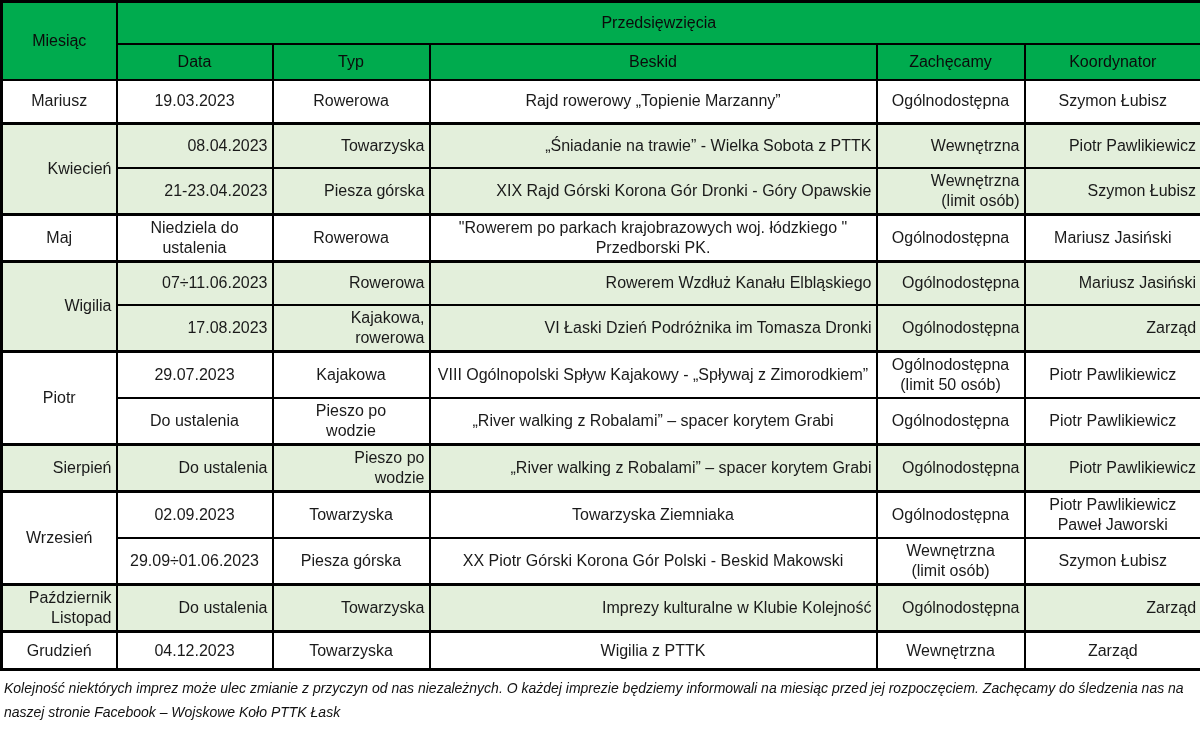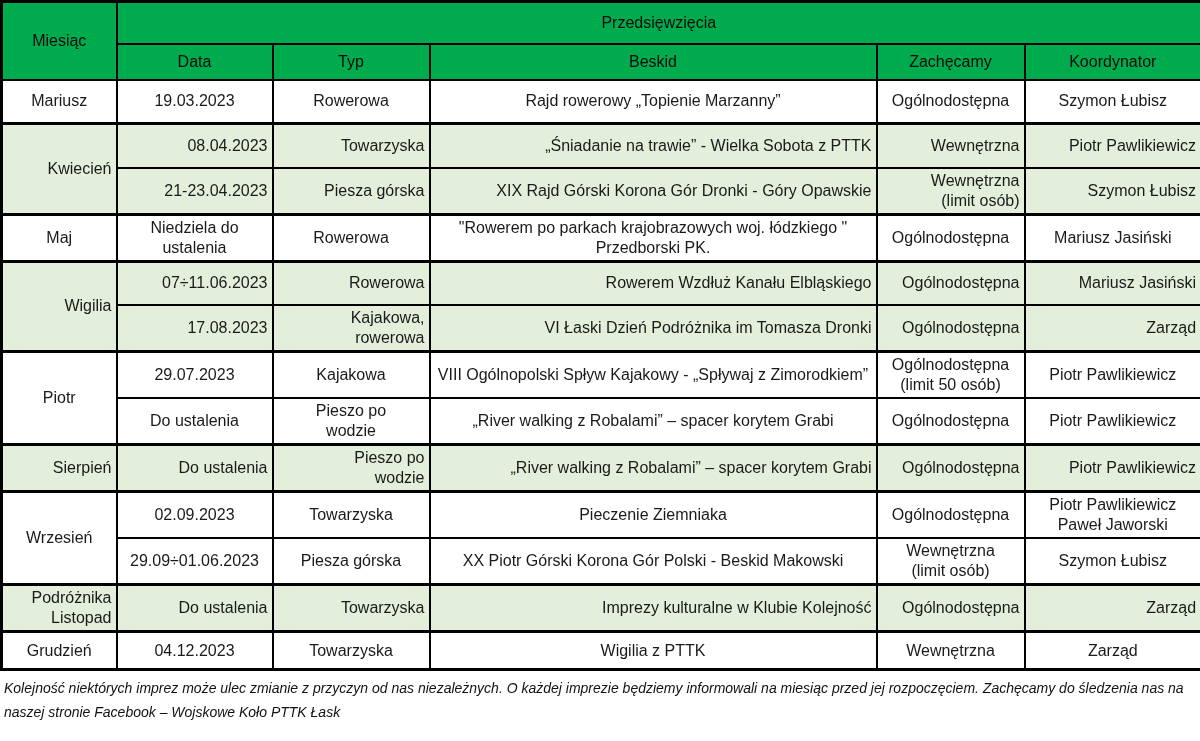--- a/index.html
+++ b/index.html
@@ -158,35 +158,35 @@
         <td class="col-typ">Pieszo po
 wodzie</td>
         <td class="col-nazwa">„River walking z Robalami” – spacer korytem Grabi</td>
         <td class="col-dostepnosc">Ogólnodostępna</td>
         <td class="col-koordynator">Piotr Pawlikiewicz</td>
       </tr>
       <tr class="group-start">
         <td rowspan="2" class="month-cell">Wrzesień</td>
         <td class="col-data">02.09.2023</td>
         <td class="col-typ">Towarzyska</td>
-        <td class="col-nazwa">Pieczenie Ziemniaka</td>
+        <td class="col-nazwa">Towarzyska Ziemniaka</td>
         <td class="col-dostepnosc">Ogólnodostępna</td>
         <td class="col-koordynator">Piotr Pawlikiewicz
 Paweł Jaworski</td>
       </tr>
       <tr class="">
         <td class="col-data">29.09÷01.06.2023</td>
         <td class="col-typ">Piesza górska</td>
         <td class="col-nazwa">XX Piotr Górski Korona Gór Polski - Beskid Makowski</td>
         <td class="col-dostepnosc">Wewnętrzna
 (limit osób)</td>
         <td class="col-koordynator">Szymon Łubisz</td>
       </tr>
       <tr class="shaded group-start">
-        <td rowspan="1" class="month-cell">Podróżnika
+        <td rowspan="1" class="month-cell">Październik
 Listopad</td>
         <td class="col-data">Do ustalenia</td>
         <td class="col-typ">Towarzyska</td>
         <td class="col-nazwa">Imprezy kulturalne w Klubie Kolejność</td>
         <td class="col-dostepnosc">Ogólnodostępna</td>
         <td class="col-koordynator">Zarząd</td>
       </tr>
       <tr class="group-start last-row">
         <td rowspan="1" class="month-cell">Grudzień</td>
         <td class="col-data">04.12.2023</td>

